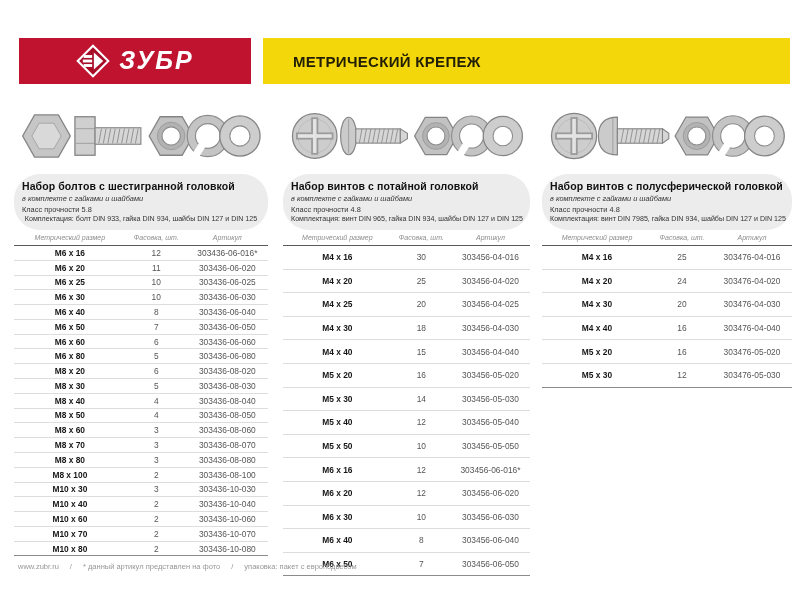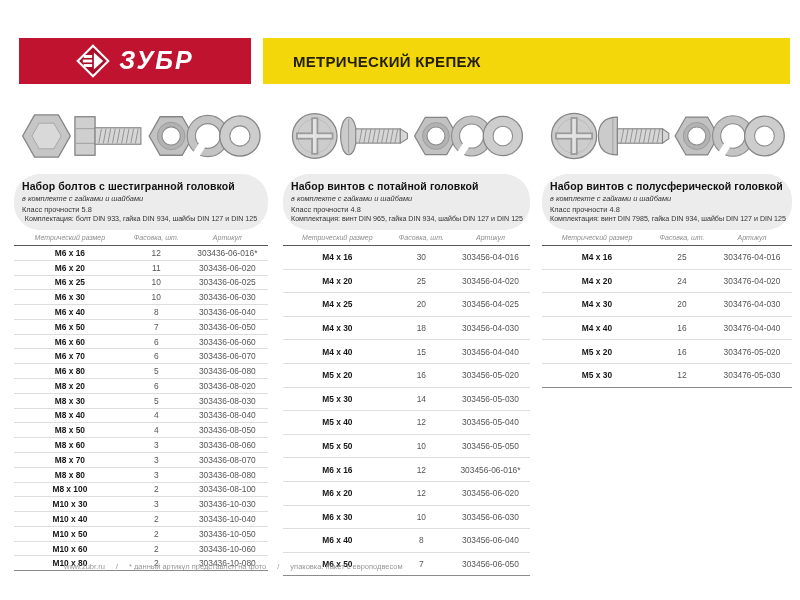--- a/index.html
+++ b/index.html
@@ -47,21 +47,21 @@
   }
   tbody td { text-align:center; border-bottom:1px solid #ddd; color:#555; }
   td.size { font-weight:bold; color:#161616; font-size:9px; }
   .dense  td { font-size:8.4px; padding:1.9px 0; }
   .spaced td { font-size:8.4px; padding:6.3px 0; }
   tr.group-start td { border-top:1.6px solid #8b8b8b; }
   tbody tr:last-child td { border-bottom:1.6px solid #8b8b8b; }
   
   .footer {
     position:absolute; left:18px; top:562px; font-size:7.5px; color:#979797;
-    display:flex; gap:11px; align-items:center;margin-left:46px;
+    display:flex; gap:11px; align-items:center;
   }
   .footer .sep { color:#979797; }
 </style>
 </head>
 <body>
 
 <div class="brand-block">
   <svg width="34" height="34" viewBox="0 0 40 40">
     <polygon points="20,2 38,20 20,38 2,20" fill="#a90e28" stroke="#ffffff" stroke-width="2.4"></polygon>
     <rect x="9" y="13" width="10" height="3.4" fill="#ffffff" transform="skewY(0)"></rect>
@@ -160,25 +160,20 @@
           <td class="size">M6 x 50</td>
           <td class="qty">7</td>
           <td class="art">303436-06-050</td>
         </tr>
         <tr>
           <td class="size">M6 x 60</td>
           <td class="qty">6</td>
           <td class="art">303436-06-060</td>
         </tr>
         <tr>
-          <td class="size">M6 x 70</td>
-          <td class="qty">6</td>
-          <td class="art">303436-06-070</td>
-        </tr>
-        <tr>
           <td class="size">M6 x 80</td>
           <td class="qty">5</td>
           <td class="art">303436-06-080</td>
         </tr>
         <tr class="group-start">
           <td class="size">M8 x 20</td>
           <td class="qty">6</td>
           <td class="art">303436-08-020</td>
         </tr>
         <tr>
@@ -220,28 +215,28 @@
           <td class="size">M10 x 30</td>
           <td class="qty">3</td>
           <td class="art">303436-10-030</td>
         </tr>
         <tr>
           <td class="size">M10 x 40</td>
           <td class="qty">2</td>
           <td class="art">303436-10-040</td>
         </tr>
         <tr>
-          <td class="size">M10 x 50</td>
-          <td class="qty">2</td>
-          <td class="art">303436-10-050</td>
-        </tr>
-        <tr>
           <td class="size">M10 x 60</td>
           <td class="qty">2</td>
           <td class="art">303436-10-060</td>
+        </tr>
+        <tr>
+          <td class="size">M10 x 70</td>
+          <td class="qty">2</td>
+          <td class="art">303436-10-070</td>
         </tr>
         <tr>
           <td class="size">M10 x 80</td>
           <td class="qty">2</td>
           <td class="art">303436-10-080</td>
         </tr>
       </tbody>
   </table>
 </div>
 

